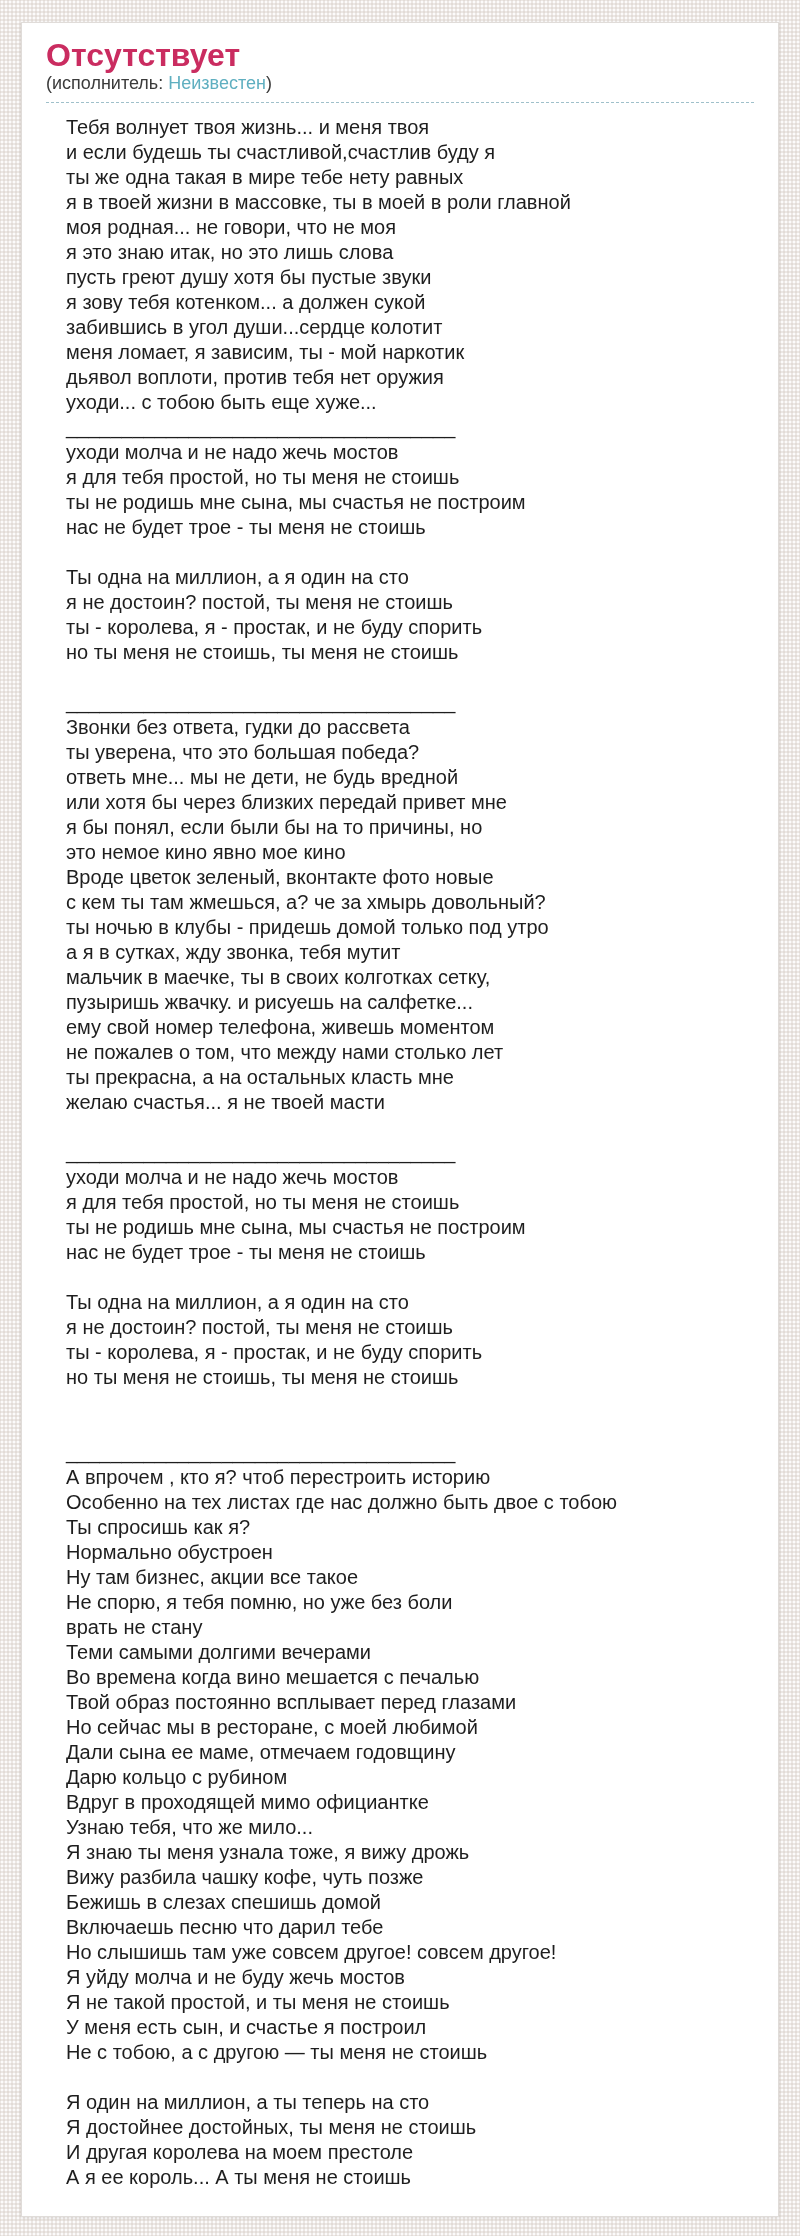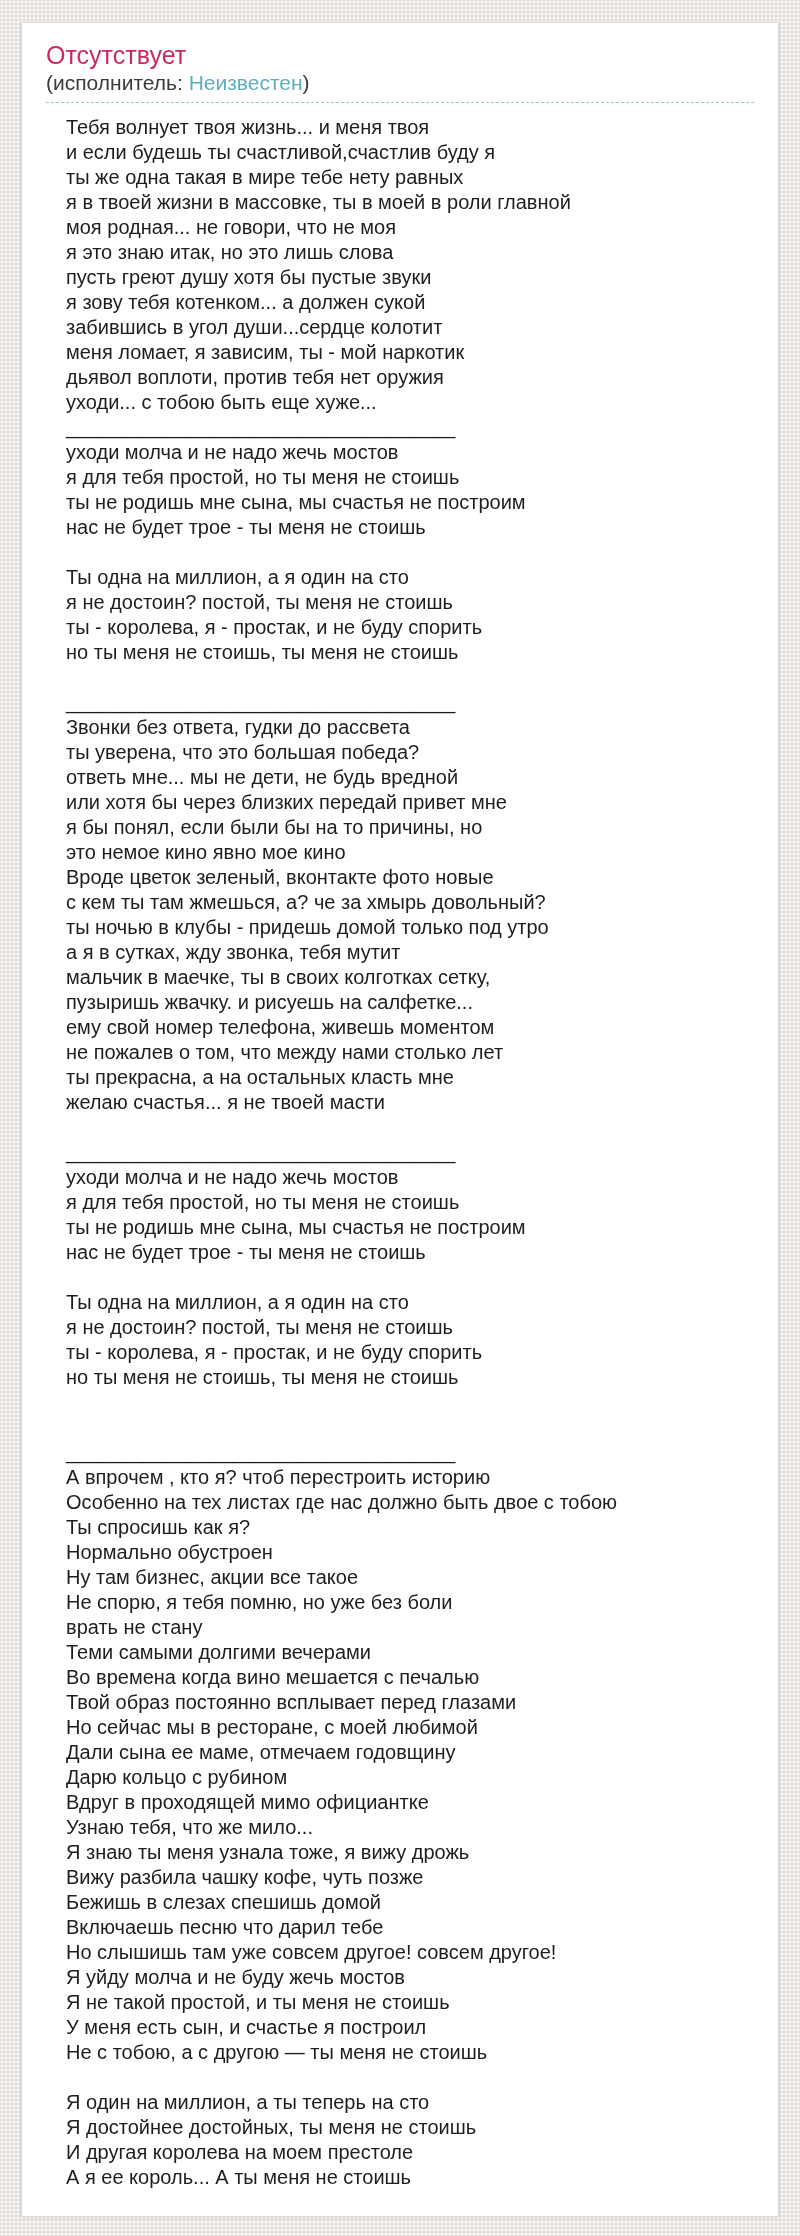--- a/index.html
+++ b/index.html
@@ -23,28 +23,28 @@
     box-sizing: border-box;
     width: 758px;
     margin: 22px 0 0 21px;
     background: #ffffff;
     border: 1px solid #e0dcd9;
     box-shadow: 0 1px 3px rgba(0,0,0,0.10);
     padding: 18px 24px 26px 24px;
   }
   h1.song-title {
     margin: 0;
-    font-size: 25px;
+    font-size: 32px;
     line-height: 28px;
-    font-weight: 400;
+    font-weight: 700;
     color: #ca2c60;
   }
   .artist-line {
     margin-top: 3px;
-    font-size: 21px;
+    font-size: 18px;
     line-height: 22px;
     color: #3b3b3b;
     padding-bottom: 8px;
     border-bottom: 1px dashed #9fc0ca;
   }
   .artist-line a.artist-link {
     color: #5fafc0;
     text-decoration: none;
     cursor: pointer;
   }

